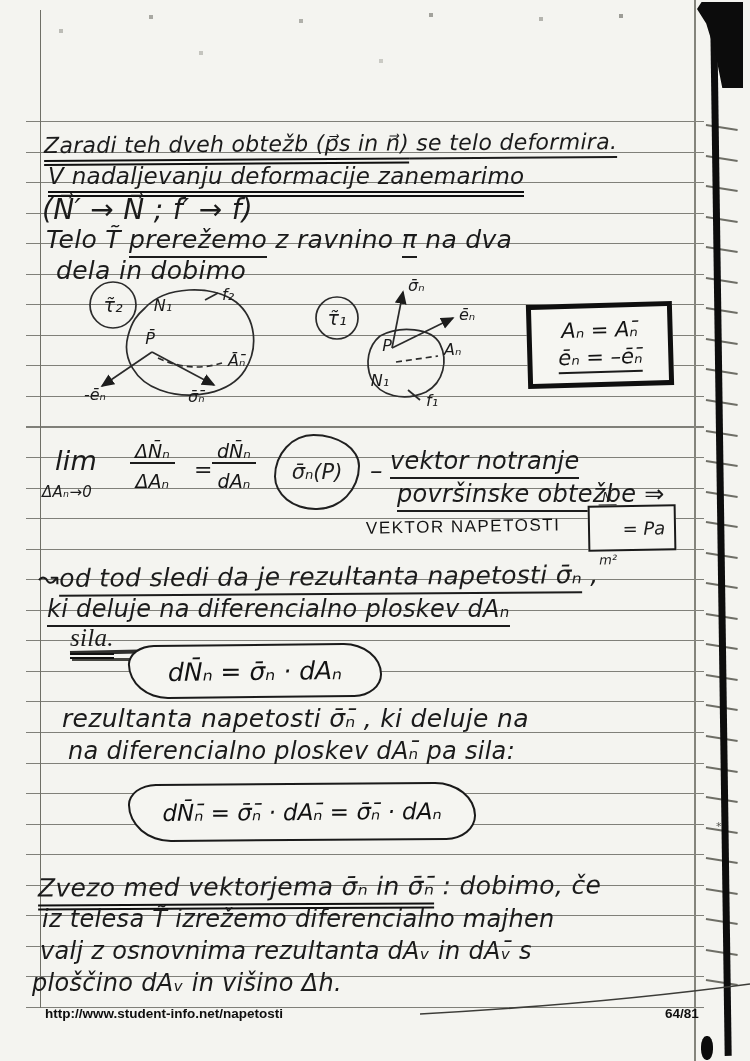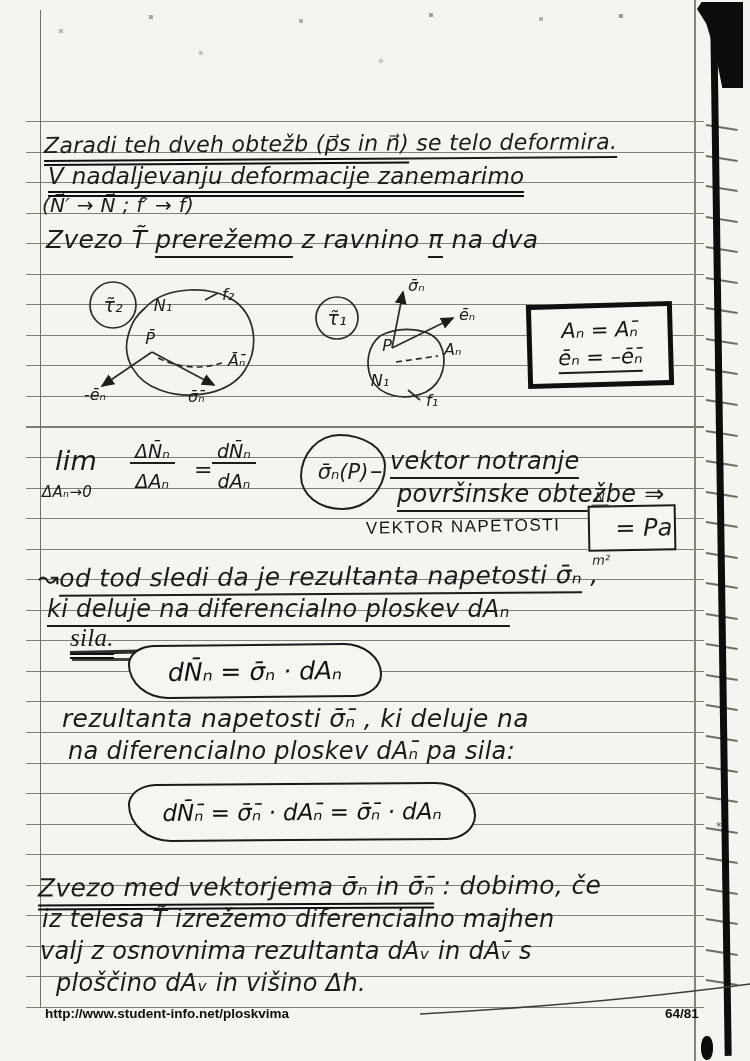--- a/index.html
+++ b/index.html
@@ -23,56 +23,56 @@
                    380px 60px 0 1px #cacac4,60px 30px 0 1px #bcbcb6;}
   .smudge1{position:absolute;left:70px;top:650px;width:92px;height:4px;background:#2e2e2c;transform:rotate(-1.2deg);}
   .smudge2{position:absolute;left:72px;top:658px;width:86px;height:3px;background:#454540;}
   .star-mark{position:absolute;left:716px;top:817px;font-size:11px;color:#55554f;}
   
   .hw{position:absolute;font-style:italic;white-space:nowrap;color:#1b1b1b;letter-spacing:.3px;}
   .seg-u1{border-bottom:2.5px solid #1c1c1c;padding-bottom:2px;}
   .seg-u2{border-bottom:6px double #101010;padding-bottom:2px;}
   .l1{left:44px;top:131px;font-size:22px;transform:rotate(-.4deg);}
   .l2{left:48px;top:163px;font-size:23px;}
-  .l3{left:42px;top:193px;font-size:20px;}
+  .l3{left:42px;top:193px;font-size:28px;}
   .l4{left:46px;top:225px;font-size:25px;}
   .l5{left:56px;top:256px;font-size:25px;}
   .p2l1{left:38px;top:562px;font-size:25px;transform:rotate(-.4deg);}
   .p2l2{left:47px;top:595px;font-size:24px;}
   .p2l3{left:70px;top:624px;font-size:25px;font-family:Liberation Serif, serif;}
   .p3l1{left:62px;top:704px;font-size:25px;}
   .p3l2{left:52px;top:737px;font-size:24px;margin-left:16px;}
   .p4l1{left:38px;top:872px;font-size:25px;transform:rotate(-.3deg);}
   .p4l2{left:42px;top:905px;font-size:24px;}
   .p4l3{left:40px;top:937px;font-size:24px;}
-  .p4l4{left:56px;top:969px;font-size:24px;}
+  .p4l4{left:32px;top:969px;font-size:24px;}
   
   .limword{left:55px;top:445px;font-size:27px;}
   .limcond{left:42px;top:483px;font-size:15px;}
   .frac{position:absolute;text-align:center;font-style:italic;font-size:19px;color:#161616;}
   .frac .num{display:block;padding:0 5px 0;border-bottom:2.2px solid #1c1c1c;}
   .frac .den{display:block;padding-top:6px;}
   .frac1{left:130px;top:440px;}
   .frac2{left:212px;top:440px;}
   .eqsign{position:absolute;font-size:22px;font-style:italic;}
   .eq1{left:194px;top:457px;}
-  .sigma-blob{position:absolute;left:300px;top:434px;width:82px;height:72px;border:2.6px solid #202020;
+  .sigma-blob{position:absolute;left:274px;top:434px;width:82px;height:72px;border:2.6px solid #202020;
       border-radius:46% 54% 50% 48% / 56% 42% 58% 44%;display:flex;align-items:center;justify-content:center;
       font-style:italic;font-size:21px;}
   .dash1{left:370px;top:456px;font-size:25px;}
   .note1{left:390px;top:447px;font-size:24px;}
   .note2{left:397px;top:480px;font-size:24px;}
   .caps{position:absolute;left:366px;top:517px;font-family:"Liberation Sans",sans-serif;font-size:17px;
         letter-spacing:1.5px;color:#141414;transform:rotate(-1deg);white-space:nowrap;}
   .unitbox{position:absolute;left:588px;top:505px;width:84px;height:42px;border:2.4px solid #1a1a1a;
         display:flex;align-items:center;justify-content:center;gap:6px;transform:rotate(-1deg);background:#f5f5f1;}
   .mf{text-align:center;font-style:italic;font-size:13px;line-height:1;}
   .mf .num{display:block;border-bottom:1.6px solid #1a1a1a;padding:0 3px 1px;}
   .mf .den{display:block;padding-top:14px;margin-top:34px;}
-  .unit-rest{font-style:italic;font-size:24px;}
+  .unit-rest{font-style:italic;font-size:18px;}
   
   .thickbox{position:absolute;left:527px;top:303px;width:136px;height:74px;border:5px solid #0f0f0f;
         transform:rotate(-1.6deg);background:#f6f6f2;display:flex;flex-direction:column;align-items:center;
         justify-content:center;gap:3px;font-style:italic;font-size:21px;color:#141414;}
   .wavy{position:absolute;border:2.6px solid #1a1a1a;display:flex;align-items:center;justify-content:center;
         font-style:italic;color:#121212;background:#f5f5f1;
         border-radius:30px 44px 32px 46px / 22px 36px 26px 40px;}
   .wavy1{left:128px;top:644px;width:250px;height:50px;font-size:25px;transform:rotate(-.6deg);}
   .wavy2{left:128px;top:783px;width:344px;height:54px;font-size:23px;transform:rotate(-.4deg);}
   
@@ -134,21 +134,22 @@
   <div class="top-blob"></div>
   <div class="strip-blob"></div>
   <div class="specks"></div>
   <div class="smudge1"></div>
   <div class="smudge2"></div>
   <div class="star-mark">⁎</div>
 
   <div class="hw l1"><span class="seg-u2">Zaradi teh dveh obtežb (p⃗s in n⃗)</span><span class="seg-u1"> se telo deformira.</span></div>
   <div class="hw l2"><span class="seg-u2">V nadaljevanju deformacije zanemarimo</span></div>
   <div class="hw l3"><span>(N⃗′ → N⃗ ; f′ → f)</span></div>
-  <div class="hw l4"><span>Zvezo T̃ </span><span class="seg-u1">prerežemo</span><span> z ravnino </span><span class="seg-u1">π</span><span> na dva</span></div>
+  <div class="hw l4"><span>Telo T̃ </span><span class="seg-u1">prerežemo</span><span> z ravnino </span><span class="seg-u1">π</span><span> na dva</span></div>
+  <div class="hw l5"><span>dela in dobimo</span></div>
 
   <svg class="diagram" viewBox="0 0 500 150">
     <defs>
       <marker id="ah" markerWidth="9" markerHeight="8" refX="7" refY="3.5" orient="auto">
         <path d="M0,0 L8,3.5 L0,7 Z" fill="#1c1c1c"></path>
       </marker>
     </defs>
     <circle class="stroke" cx="73" cy="27" r="23"></circle>
     <text class="dlab mid big" x="73" y="34">τ̃₂</text>
     <path class="stroke" d="M 105,30 C 125,8 172,6 196,24 C 216,40 219,70 205,92 C 190,116 150,123 120,112 C 95,103 82,80 88,58 C 92,43 97,37 105,30 Z"></path>
@@ -224,16 +225,16 @@
 
   <div class="hw p4l1"><span class="seg-u2">Zvezo med vektorjema σ̄ₙ in σ̄ₙ̄</span><span> : dobimo, če</span></div>
   <div class="hw p4l2"><span>iz telesa T̃ izrežemo diferencialno majhen</span></div>
   <div class="hw p4l3"><span>valj z osnovnima rezultanta dAᵥ in dAᵥ̄ s</span></div>
   <div class="hw p4l4"><span>ploščino dAᵥ in višino Δh.</span></div>
 
   <svg class="corner-svg" viewBox="0 0 330 42">
     <path d="M 0,36 Q 180,26 330,6" fill="none" stroke="#3c3c38" stroke-width="1.6"></path>
   </svg>
 
-  <div class="footer-url">http://www.student-info.net/ploskvima</div>
+  <div class="footer-url">http://www.student-info.net/napetosti</div>
   <div class="footer-page">64/81</div>
 
 </div>
 
 </body></html>

